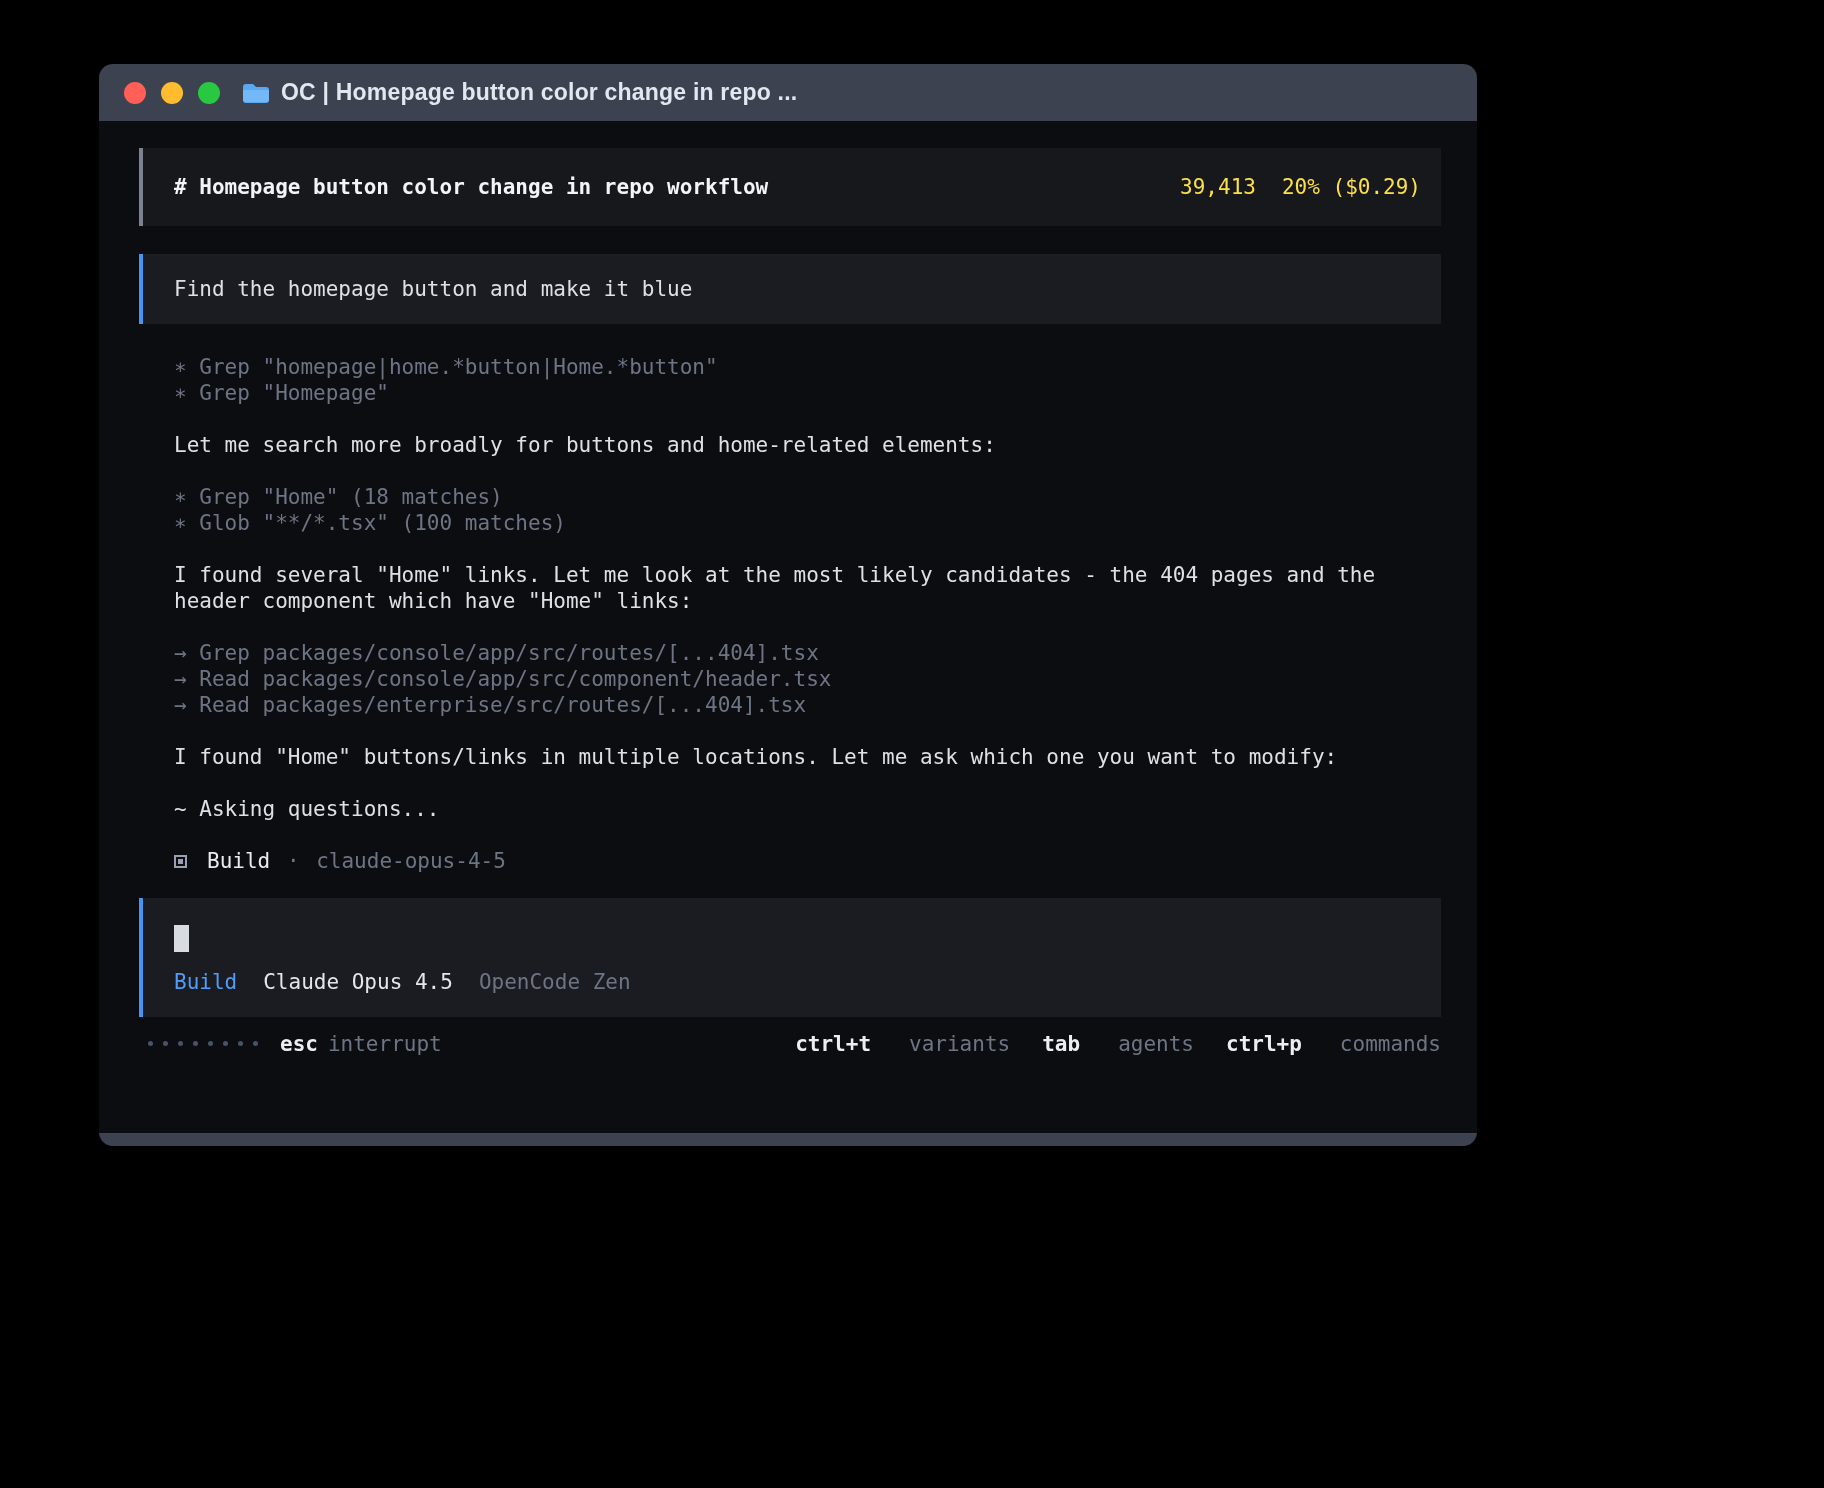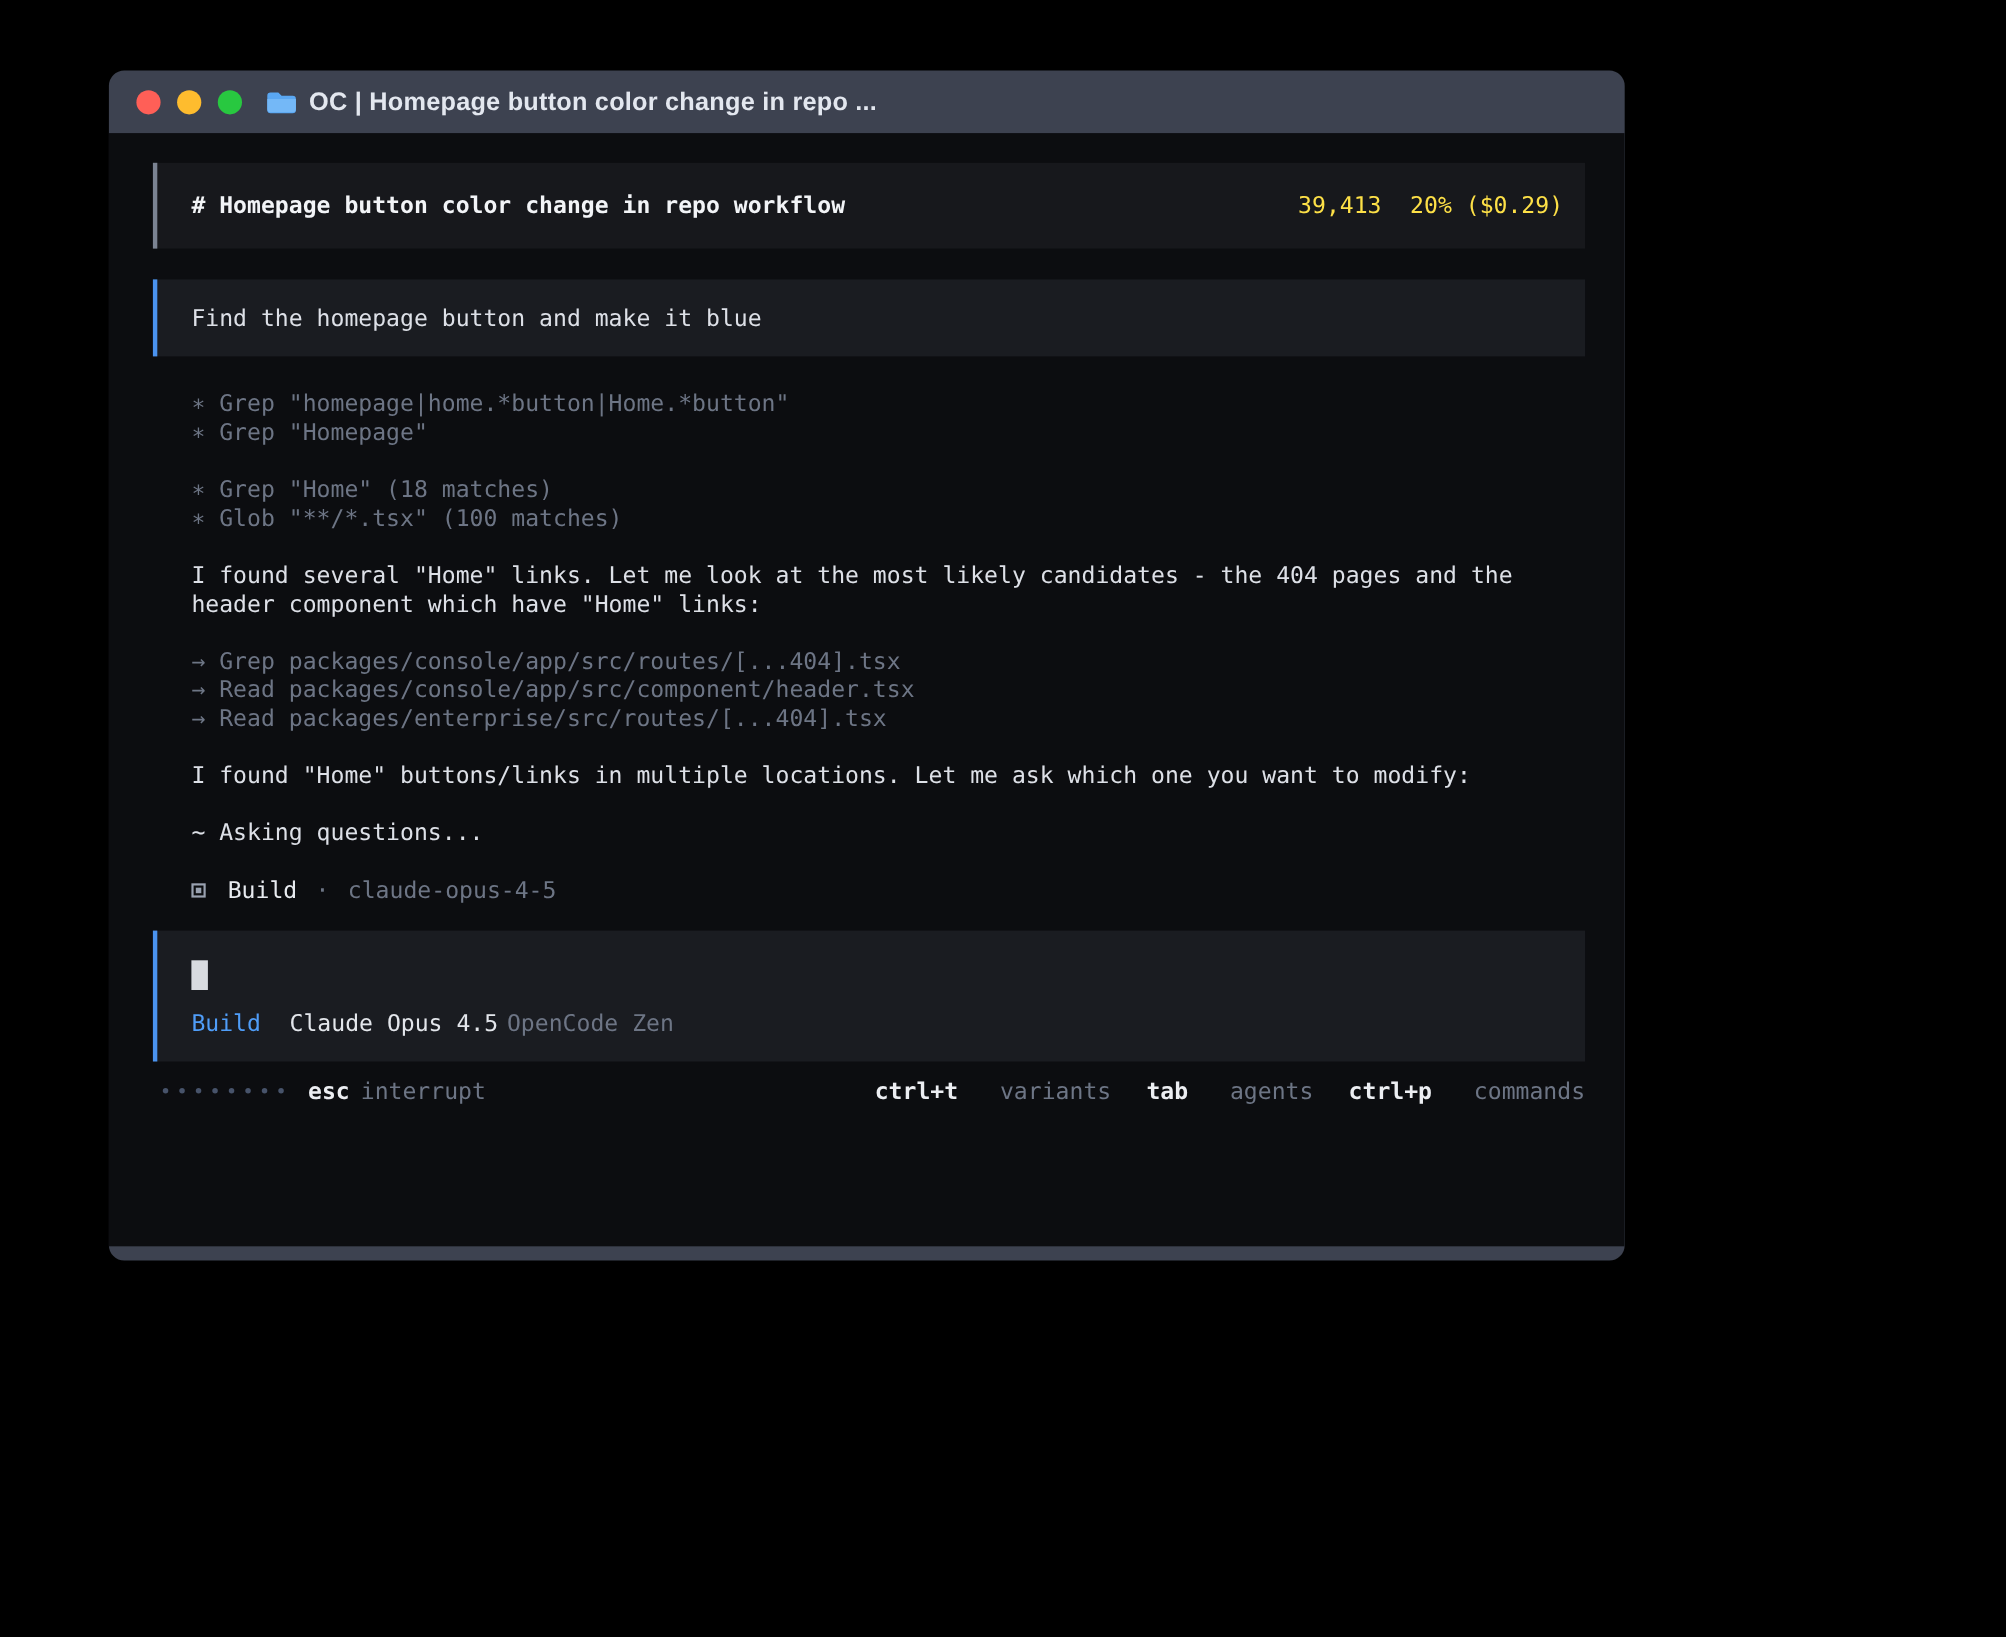--- a/index.html
+++ b/index.html
@@ -53,21 +53,21 @@
   .agent-icon::after { content:""; position:absolute; inset:2px; background:#99a1b0; }
   .agent-name { color:#e8ebf0; }
   .agent-sep { color:#6d7585; margin:0 4px; }
   .agent-model { color:#6d7585; }
 
   .input-area { padding:26px 20px 22px 31px; margin-bottom:14px; }
   .cursor { display:inline-block; width:15px; height:27px; background:#d8dbe0; vertical-align:middle; }
   .model-line { margin-top:17px; display:flex; align-items:baseline; }
   .mode-label { color:#4f9df8; }
   .model-name { color:#e3e6eb; margin-left:26px; }
-  .provider-name { color:#6d7585; margin-left:8px; }
+  .provider-name { color:#6d7585; margin-left:26px; }
 
   .footer { display:flex; justify-content:space-between; align-items:center; }
   .footer-left { display:flex; align-items:center; gap:22px; padding-left:9px; }
   .spinner { display:flex; gap:10px; align-items:center; }
   .spin-dot { width:5px; height:5px; border-radius:50%; background:#47536a; }
   .key { font-weight:700; color:#eceef2; }
   .key-label { color:#6d7585; margin-left:10px; }
   .kgroup { display:flex; align-items:flex-start;gap:28px; }
   .footer-right { display:flex; gap:32px; }
   .esc-group { display:flex; align-items:baseline; }
@@ -107,20 +107,23 @@
     <div class="panel user-msg">
       <div class="line">Find the homepage button and make it blue</div>
     </div>
 
 
     <div class="block dim">
       <div class="line">∗ Grep "homepage|home.*button|Home.*button"</div>
       <div class="line">∗ Grep "Homepage"</div>
     </div>
 
+    <div class="block">
+      <div class="line">Let me search more broadly for buttons and home-related elements:</div>
+    </div>
 
     <div class="block dim">
       <div class="line">∗ Grep "Home" (18 matches)</div>
       <div class="line">∗ Glob "**/*.tsx" (100 matches)</div>
     </div>
 
     <div class="block">
       <div class="line">I found several "Home" links. Let me look at the most likely candidates - the 404 pages and the header component which have "Home" links:</div>
     </div>
 

